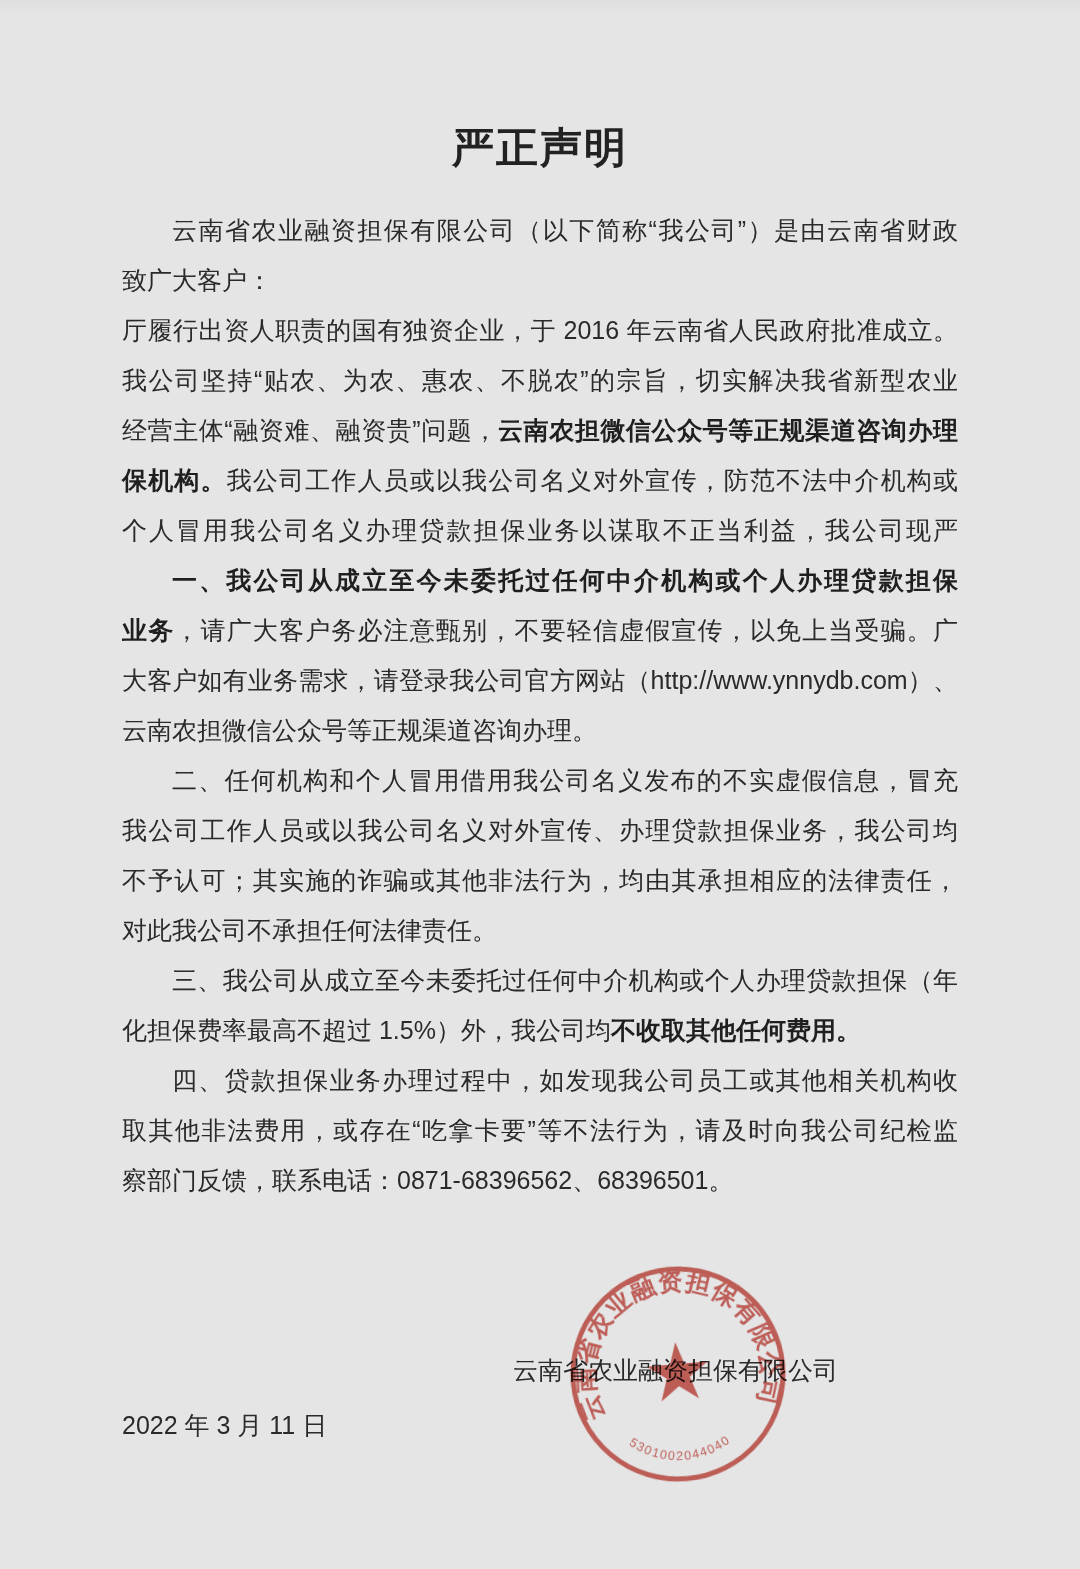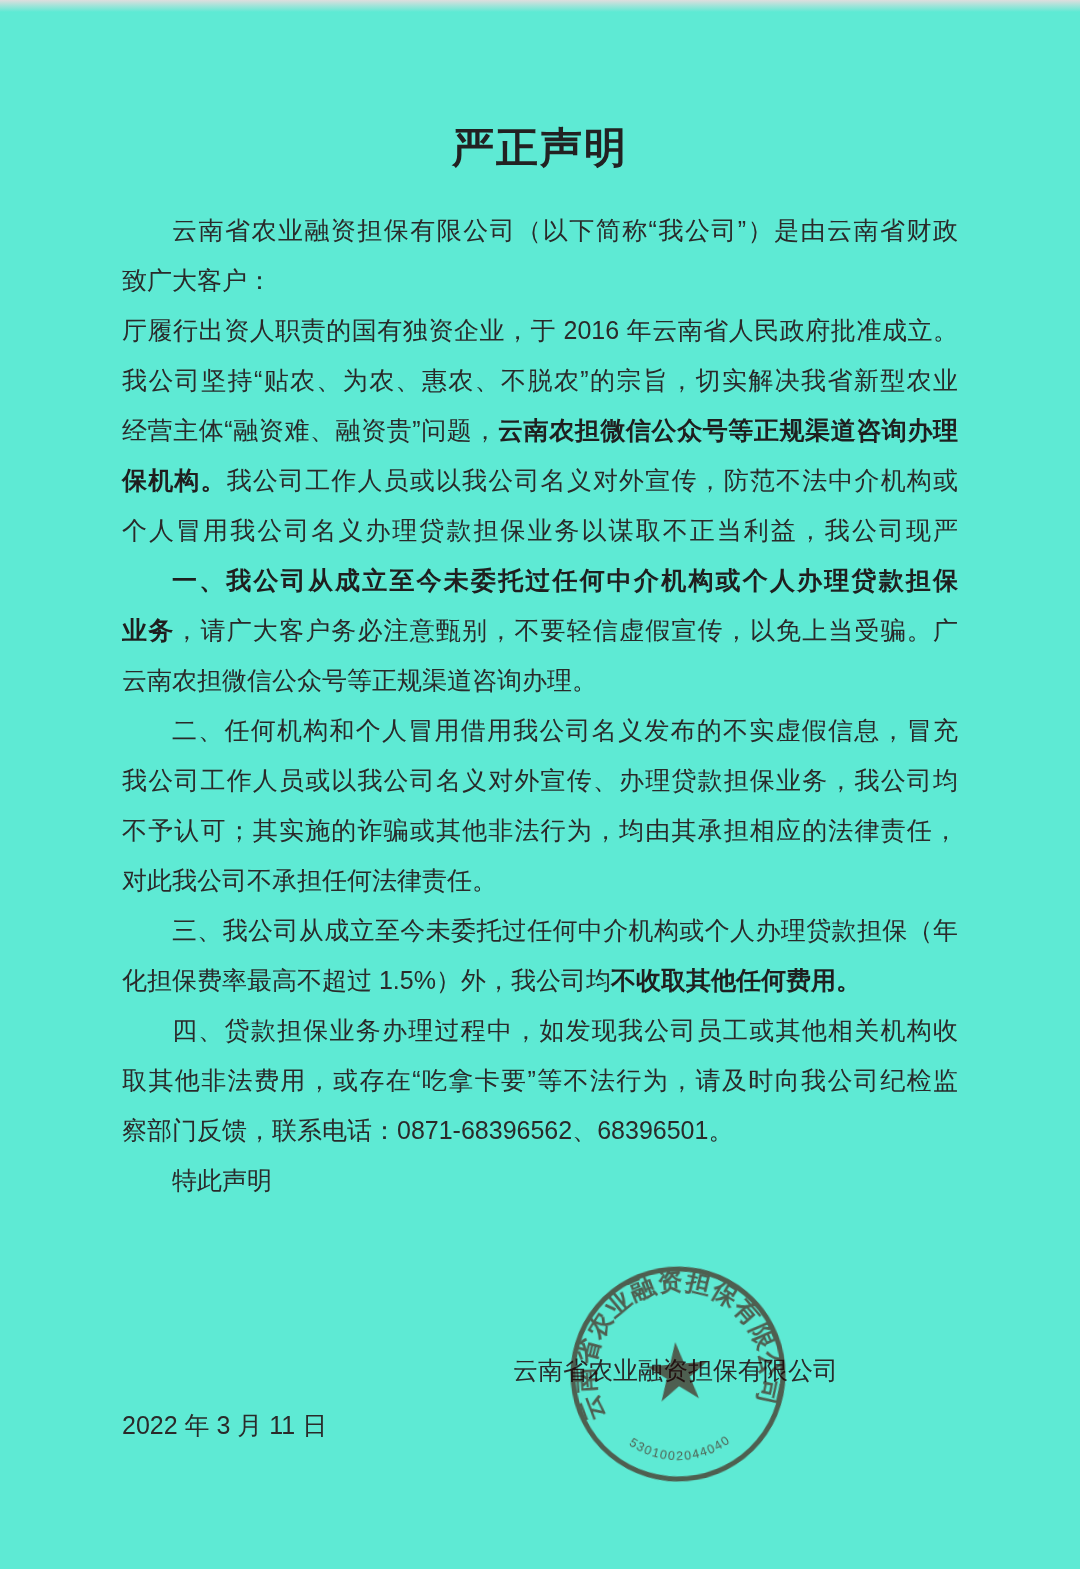--- a/index.html
+++ b/index.html
@@ -4,21 +4,21 @@
 <style>
   html, body { margin: 0; padding: 0; }
   body {
     width: 1080px; height: 1569px;
     background: #ffffff;
     font-family: "Liberation Sans", "DejaVu Sans", sans-serif;
     color: #2a2a2a;
     position: relative;
     overflow: hidden;
   }
-  .page { position: absolute; inset: 0; background: #5eead4; }
+  .page { position: absolute; inset: 0; background: #e5e5e5; }
   .scan-edge-top {
     position: absolute; top: 0; left: 0; right: 0; height: 12px;
     background: linear-gradient(#dedede, rgba(255,255,255,0));
     pointer-events: none;
   }
   .doc-title {
     position: absolute; top: 120px; left: 0; width: 100%;
     text-align: center;
     font-size: 42px; font-weight: bold; letter-spacing: 2px;
     color: #222;
@@ -59,31 +59,31 @@
   <div class="doc-body">
       <div class="line indent fill"><span>云南省农业融资担保有限公司（以下简称“我公司”）是由云南省财政</span></div>
       <div class="line"><span>致广大客户：</span></div>
       <div class="line fill"><span>厅履行出资人职责的国有独资企业，于 2016 年云南省人民政府批准成立。</span></div>
       <div class="line fill"><span>我公司坚持“贴农、为农、惠农、不脱农”的宗旨，切实解决我省新型农业</span></div>
       <div class="line fill"><span>经营主体“融资难、融资贵”问题，</span><span class="b">云南农担微信公众号等正规渠道咨询办理</span></div>
       <div class="line fill"><span class="b">保机构。</span><span>我公司工作人员或以我公司名义对外宣传，防范不法中介机构或</span></div>
       <div class="line fill"><span>个人冒用我公司名义办理贷款担保业务以谋取不正当利益，我公司现严</span></div>
       <div class="line indent fill"><span class="b">一、我公司从成立至今未委托过任何中介机构或个人办理贷款担保</span></div>
       <div class="line fill"><span class="b">业务</span><span>，请广大客户务必注意甄别，不要轻信虚假宣传，以免上当受骗。广</span></div>
+      <div class="line fill"><span>大客户如有业务需求，请登录我公司官方网站（http://www.ynnydb.com）、</span></div>
       <div class="line"><span>云南农担微信公众号等正规渠道咨询办理。</span></div>
       <div class="line indent fill"><span>二、任何机构和个人冒用借用我公司名义发布的不实虚假信息，冒充</span></div>
       <div class="line fill"><span>我公司工作人员或以我公司名义对外宣传、办理贷款担保业务，我公司均</span></div>
       <div class="line fill"><span>不予认可；其实施的诈骗或其他非法行为，均由其承担相应的法律责任，</span></div>
       <div class="line"><span>对此我公司不承担任何法律责任。</span></div>
       <div class="line indent fill"><span>三、我公司从成立至今未委托过任何中介机构或个人办理贷款担保（年</span></div>
       <div class="line"><span>化担保费率最高不超过 1.5%）外，我公司均</span><span class="b">不收取其他任何费用。</span></div>
       <div class="line indent fill"><span>四、贷款担保业务办理过程中，如发现我公司员工或其他相关机构收</span></div>
       <div class="line fill"><span>取其他非法费用，或存在“吃拿卡要”等不法行为，请及时向我公司纪检监</span></div>
       <div class="line"><span>察部门反馈，联系电话：0871-68396562、68396501。</span></div>
-      <div class="line indent"><span>特此声明</span></div>
     </div>
 
   <div class="sig-block">
     <div class="signature">云南省农业融资担保有限公司</div>
     <div class="sig-date">2022 年 3 月 11 日</div>
   </div>
 
   <svg class="seal" viewBox="0 0 224 224" xmlns="http://www.w3.org/2000/svg">
     <defs>
       <path id="sealArcTop" d="M 35.9 147.5 A 84 84 0 1 1 188.1 147.5" fill="none"></path>

